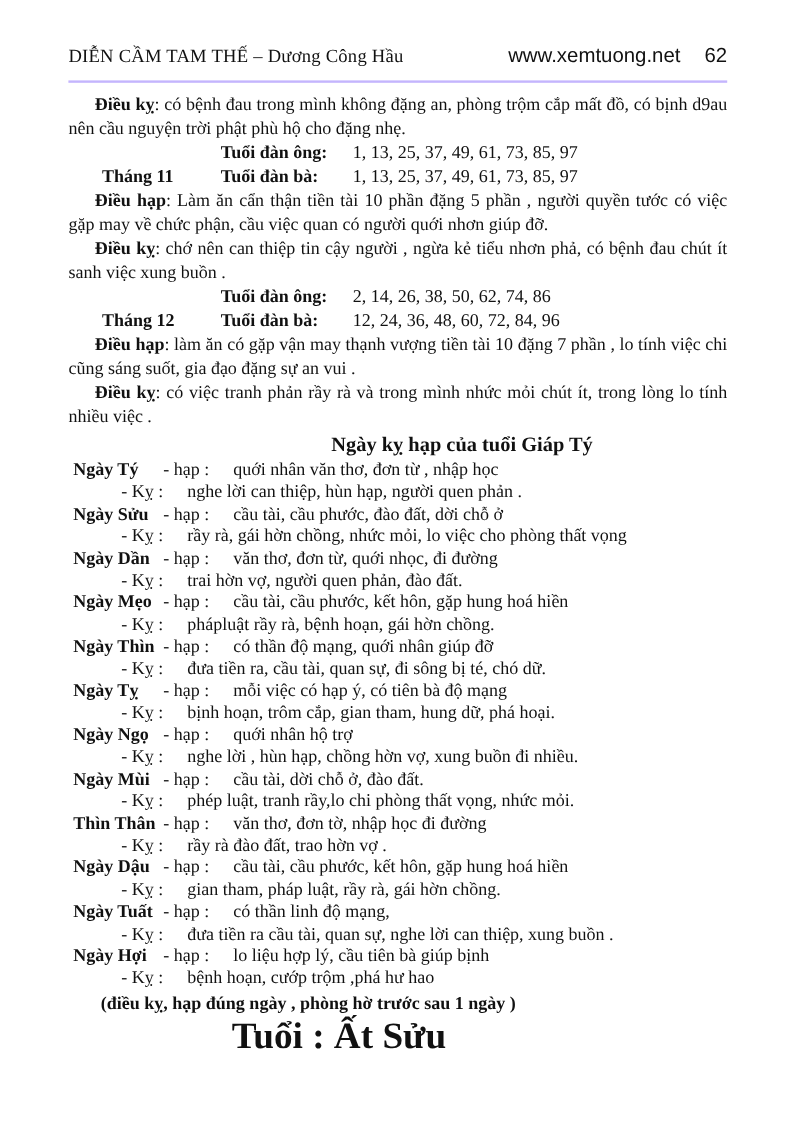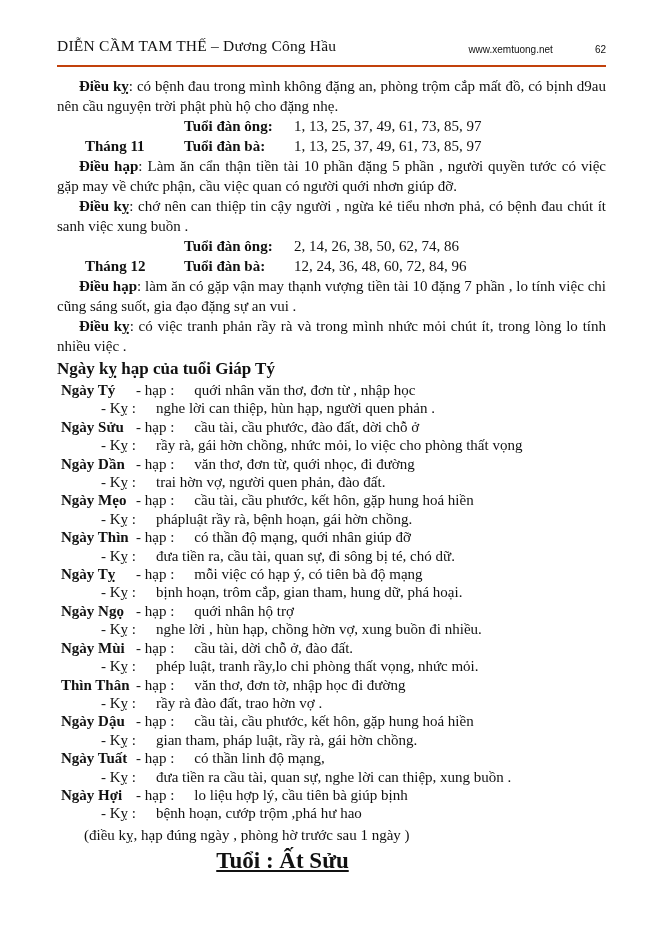--- a/index.html
+++ b/index.html
@@ -15,28 +15,28 @@
     overflow: hidden;
     box-sizing: border-box;
   }
   .header {
     display: flex;
     justify-content: space-between;
     align-items: flex-end;
     margin: 0 55px 0 57px;
     padding-top: 37px;
     padding-bottom: 10px;
-    border-bottom: 2px solid #c2410c;
+    border-bottom: 2px solid #c4b5fd;
   }
   .header-title { font-size: 15.5px; letter-spacing: 0.2px; }
   .header-right {
     display: flex;
-    gap: 42px;
+    gap: 20px;
     font-family: "Liberation Sans", sans-serif;
-    font-size: 10px;
+    font-size: 17px;
   }
   .content { margin: 0 55px 0 57px; padding-top: 9px; }
   .b { font-weight: bold; }
   .para {
     text-align: justify;
     line-height: 20px;
     text-indent: 22px;
     margin: 0;
   }
   .age-row { display: flex; line-height: 20px; }
@@ -45,40 +45,39 @@
     padding-left: 28px;
     box-sizing: border-box;
     font-weight: bold;
   }
   .age-label { width: 110px; font-weight: bold; }
   .age-values { }
   .day-title {
     font-weight: bold;
     font-size: 17px;
     line-height: 23px;
-    text-align: left;
+    text-align: right;
     margin: 1px 112px 1px 0;
   }
   .day-list { padding-left: 4px; }
   .day-row { line-height: 18.4px; white-space: nowrap; }
   .day-name { display: inline-block; width: 75px; font-weight: bold; }
   .prefix { margin-right: 20px; }
   .day-ky { margin-left: 40px; }
   .note {
-    font-weight: normal;
+    font-weight: bold;
     line-height: 20px;
     margin: 2px 0 0 27px;
   }
   .footer-title {
     font-weight: bold;
-    font-size: 23px;
+    font-size: 31px;
     line-height: 30px;
     text-align: center;
     margin: 1px 98px 0 0;
-    text-decoration: underline;
   }
 </style>
 </head>
 <body>
 
 <div class="page">
 
   <div class="header">
     <span class="header-title">DIỄN CẦM TAM THẾ – Dương Công Hầu</span>
     <span class="header-right">

